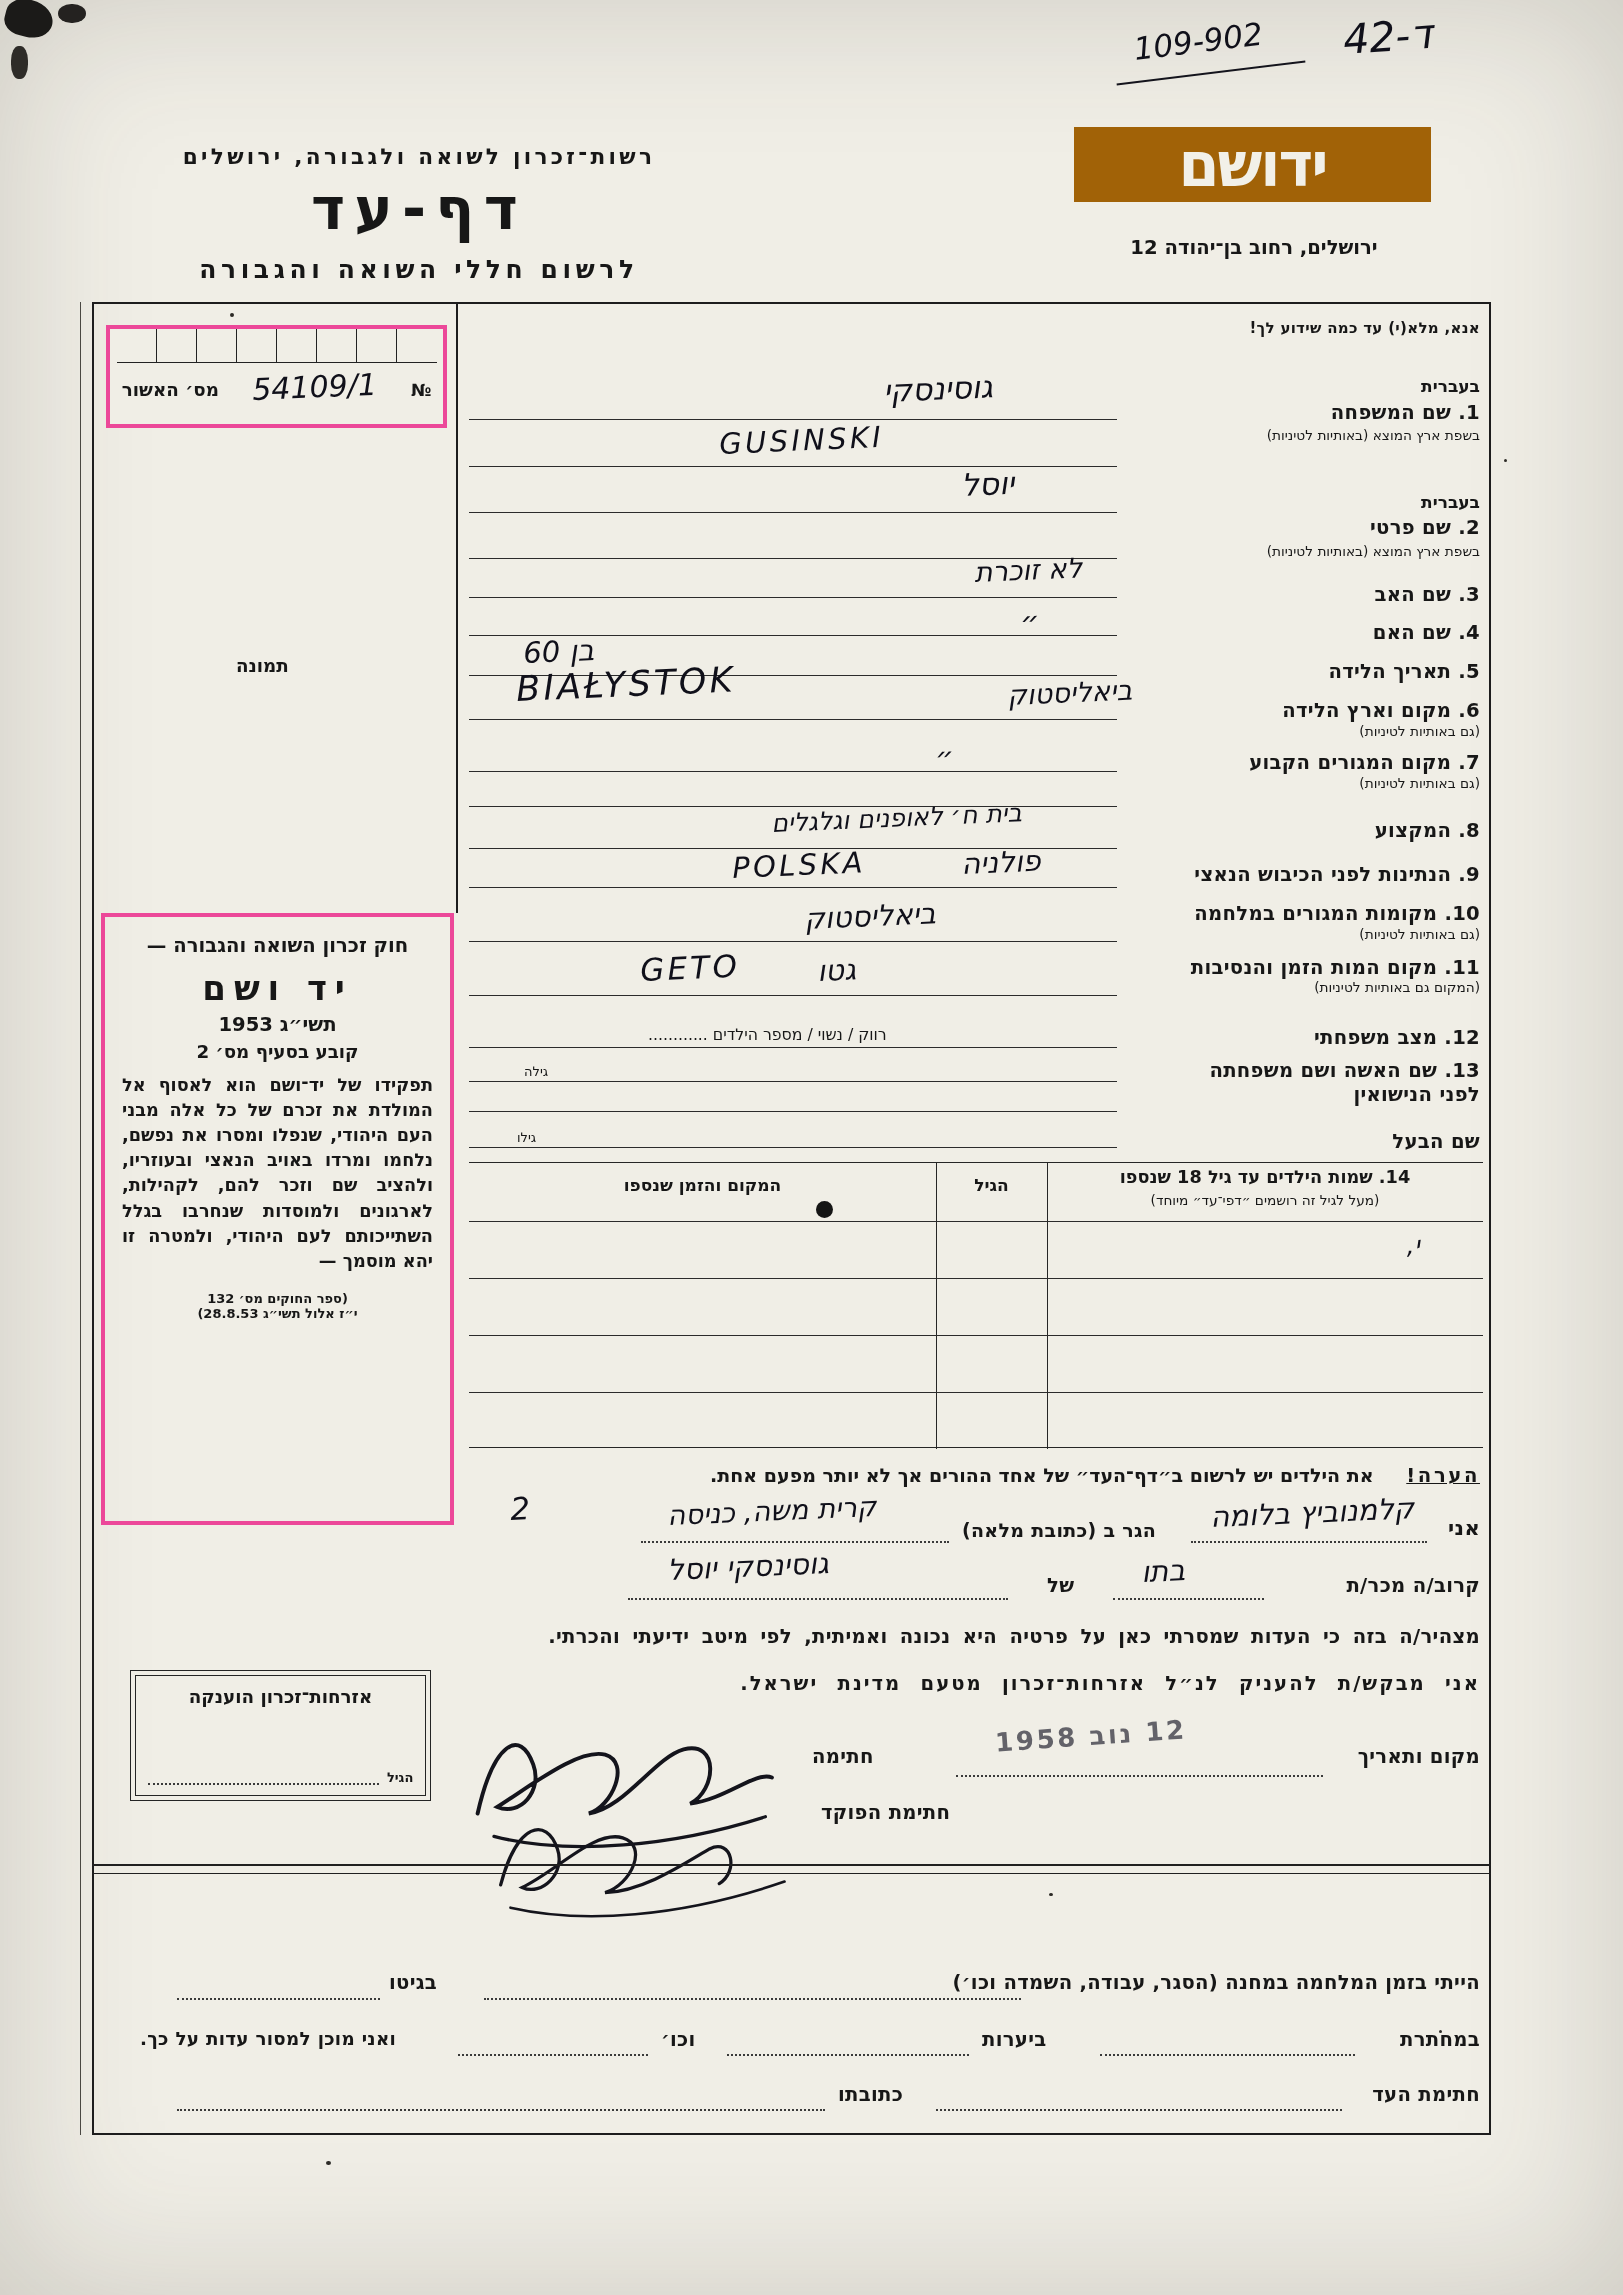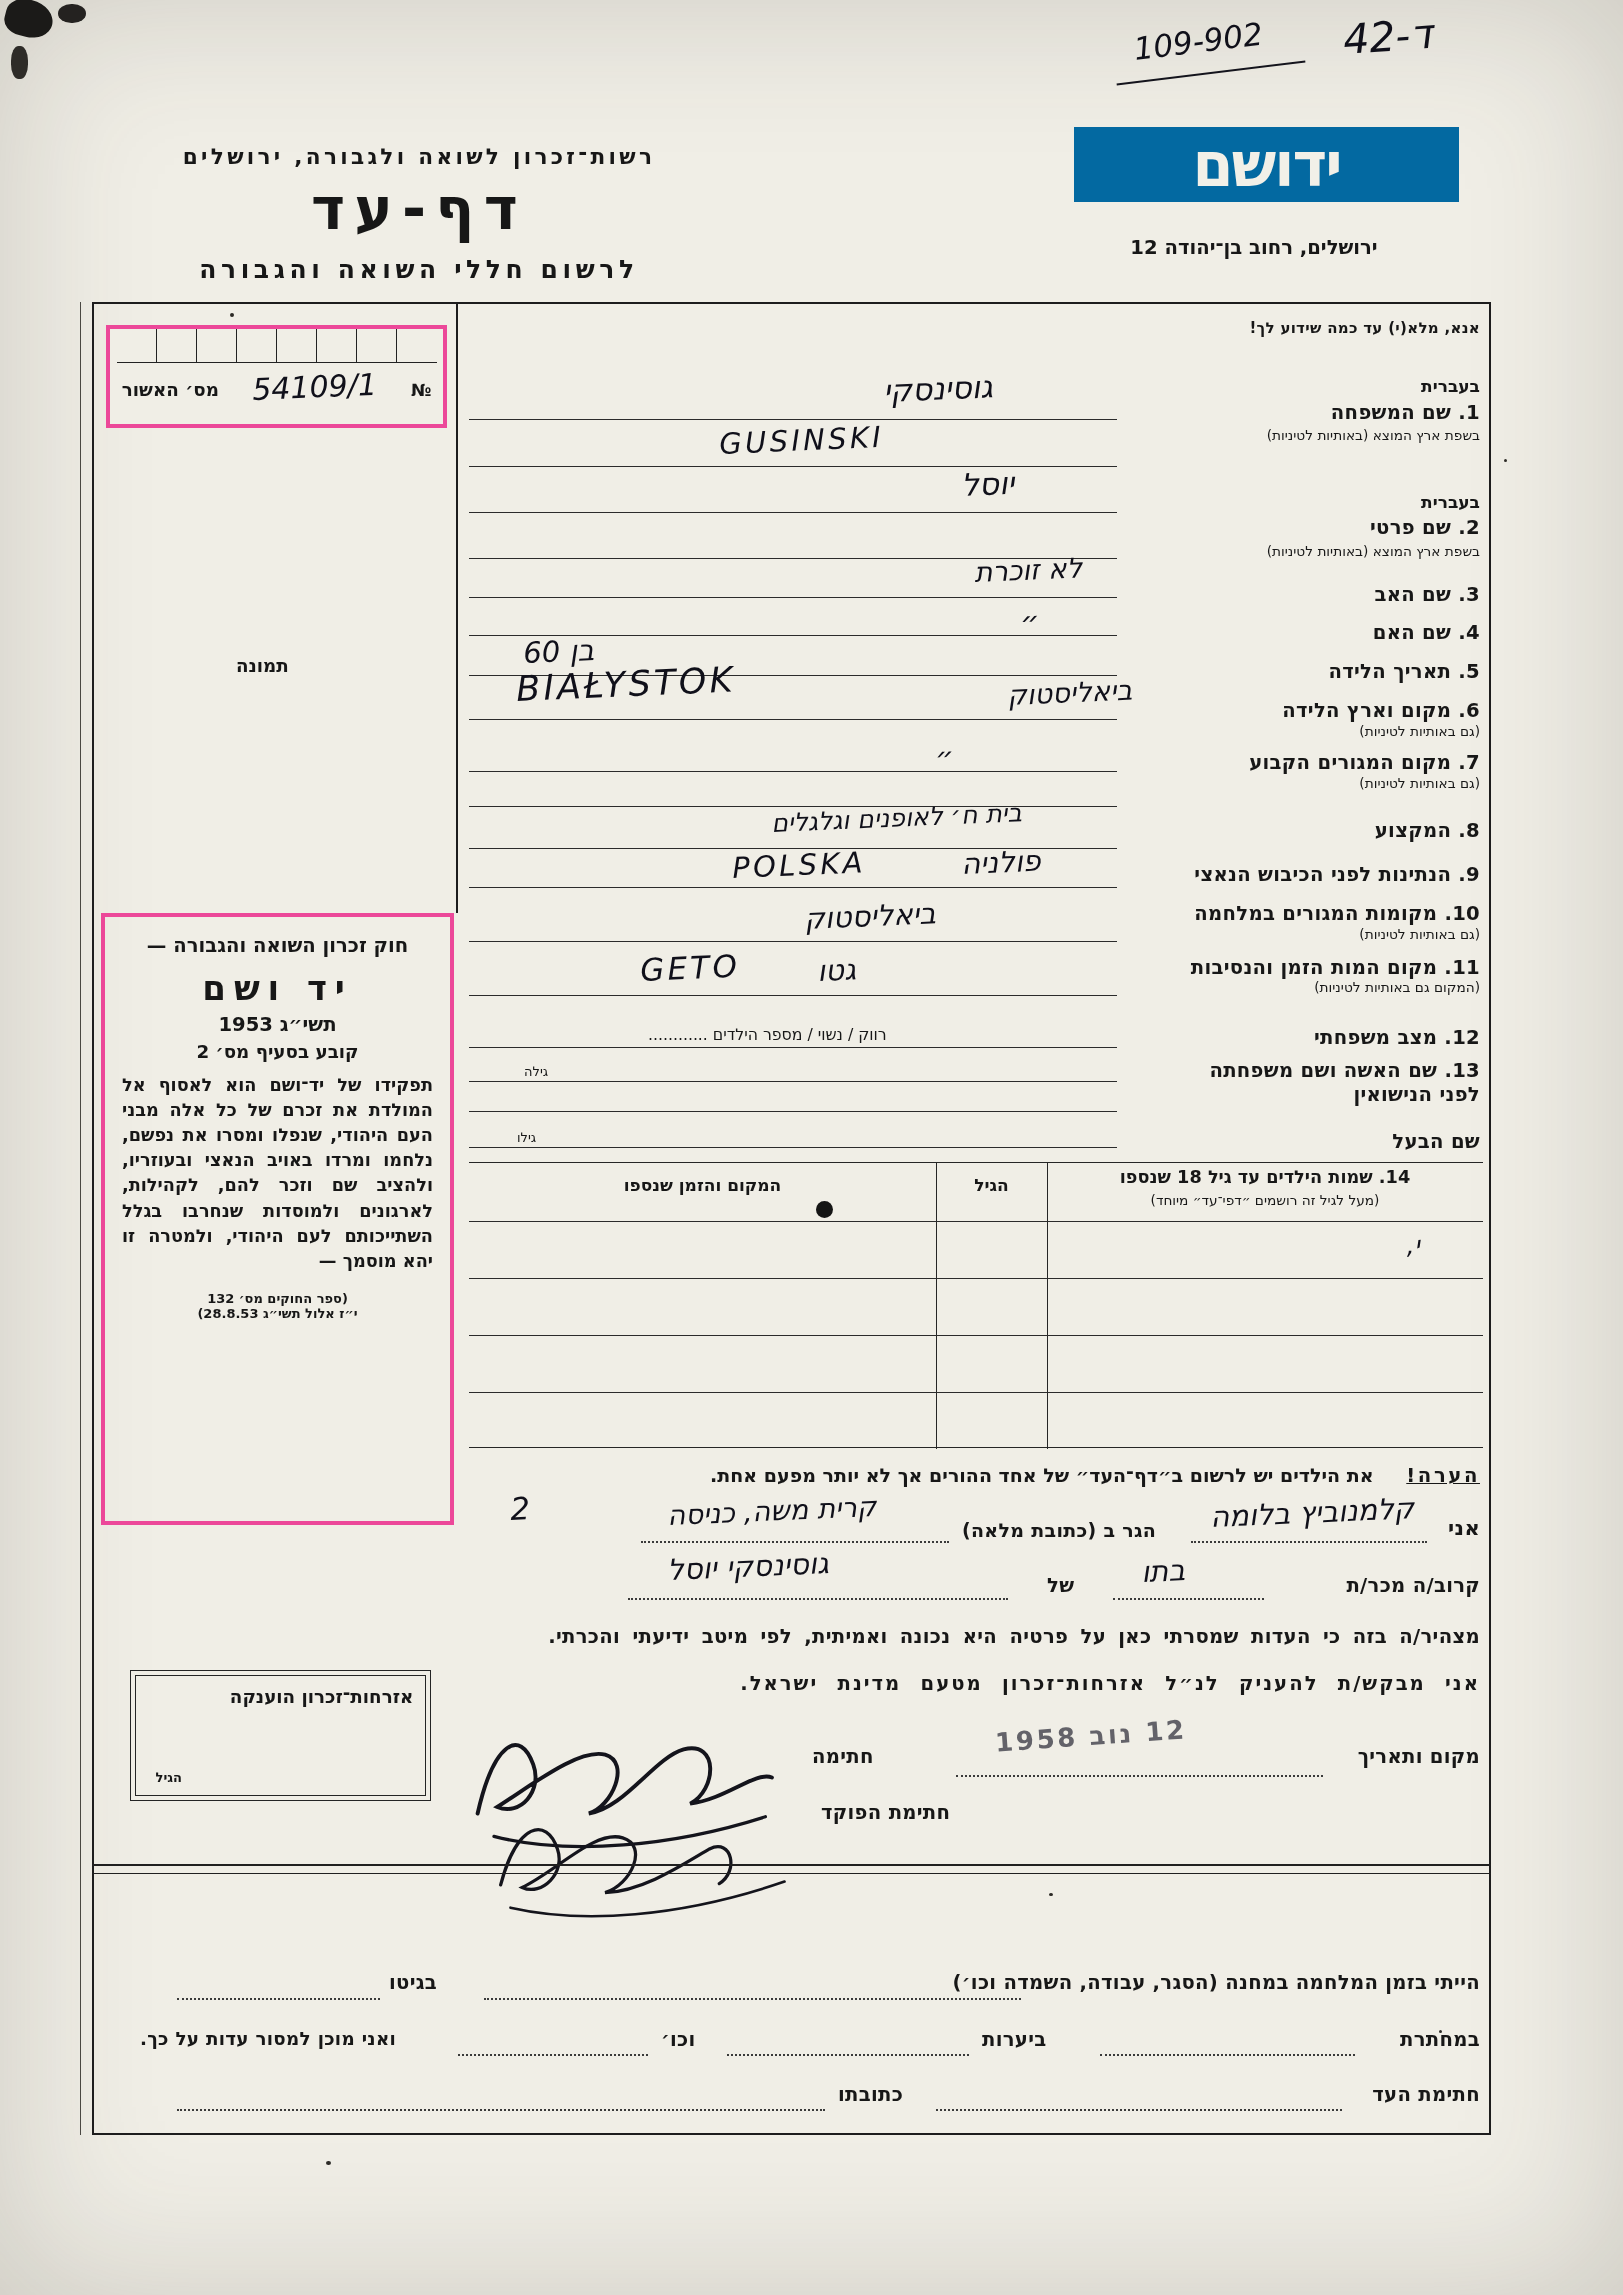--- a/index.html
+++ b/index.html
@@ -40,21 +40,21 @@
   <div class="speck" style="left:1439px;top:2030px;width:3.3px;height:3.3px"></div>
 
   <div class="abs hw" style="left:1136px;top:31px;font-size:31px;transform:rotate(-7deg)">109-902</div>
   <div class="abs" style="left:1116px;top:72px;width:190px;border-top:2.6px solid #14141c;transform:rotate(-7deg)"></div>
   <div class="abs hw" style="left:1345px;top:15.7px;font-size:41px;transform:rotate(-4deg)">ד-42</div>
 
   <div class="abs center" style="left:131px;top:144px;width:576px;font-weight:bold;font-size:21.6px;letter-spacing:3.3px">רשות־זכרון לשואה ולגבורה, ירושלים</div>
   <div class="abs center" style="left:131px;top:175px;width:576px;font-weight:bold;font-size:58px;letter-spacing:9.2px">דף-עד</div>
   <div class="abs center" style="left:131px;top:255px;width:576px;font-weight:bold;font-size:25px;letter-spacing:4.6px">לרשום חללי השואה והגבורה</div>
 
-  <div class="abs" style="left:1074px;top:127px;width:385px;height:75px;background:#0369a1;display:flex;align-items:center;justify-content:center">
+  <div class="abs" style="left:1074px;top:127px;width:357px;height:75px;background:#a16207;display:flex;align-items:center;justify-content:center">
     <span style="color:#f2f0e8;font-weight:bold;font-size:59px;letter-spacing:-2px;transform:scaleY(1.05)">ידושם</span>
   </div>
   <div class="abs center" style="left:1028px;top:236px;width:452px;font-weight:bold;font-size:19.6px">ירושלים, רחוב בן־יהודה 12</div>
 
   <div class="abs" style="left:92px;top:302px;width:1399px;height:1833px;border:2px solid #1d1d1d"></div>
   <div class="abs" style="left:80px;top:302px;height:1833px;border-left:1.3px solid #4a4842"></div>
   <div class="abs" style="left:456px;top:302px;height:611px;border-left:2px solid #1d1d1d"></div>
 
   <div class="abs box" style="left:106px;top:325px;width:341px;height:103px;background:#f0eee6">
     <div class="comb" style="margin:0 6.5px">
@@ -213,21 +213,21 @@
 
   <div class="abs lbl" style="left:821px;top:1801px">חתימת הפוקד</div>
   <div class="abs" style="left:484px;top:1800px;width:327px;height:124px">
     <svg width="327" height="124" viewBox="0 0 500 190">
       <path d="M25 130 C50 35 95 25 112 75 C125 112 88 148 58 134 C112 108 170 45 212 58 C252 70 225 130 185 142 C245 140 310 95 345 75 C380 58 390 110 360 128" stroke="#14141c" stroke-width="5" fill="none" stroke-linecap="round"></path>
       <path d="M40 165 C150 190 300 180 460 125" stroke="#14141c" stroke-width="4" fill="none" stroke-linecap="round"></path>
     </svg>
   </div>
 
   <div class="abs" style="left:130px;top:1670px;width:301px;height:131px;border:1.3px solid #242424;padding:3.9px">
-    <div style="border:1.3px solid #242424;height:100%;padding:10.5px 11.8px;display:flex;flex-direction:row;justify-content:space-between">
+    <div style="border:1.3px solid #242424;height:100%;padding:10.5px 11.8px;display:flex;flex-direction:column;justify-content:space-between">
       <div class="center" style="font-weight:bold;font-size:18.3px;white-space:nowrap">אזרחות־זכרון הוענקה</div>
       <div style="display:flex;align-items:flex-end;gap:7.9px">
         <span class="tiny" style="font-weight:bold">הגיל</span>
         <span class="dline" style="flex:1"></span>
       </div>
     </div>
   </div>
 
   <div class="abs" style="left:92px;top:1864px;width:1399px;border-top:2px solid #202020"></div>
   <div class="abs" style="left:92px;top:1873px;width:1399px;border-top:1.3px solid #202020"></div>

